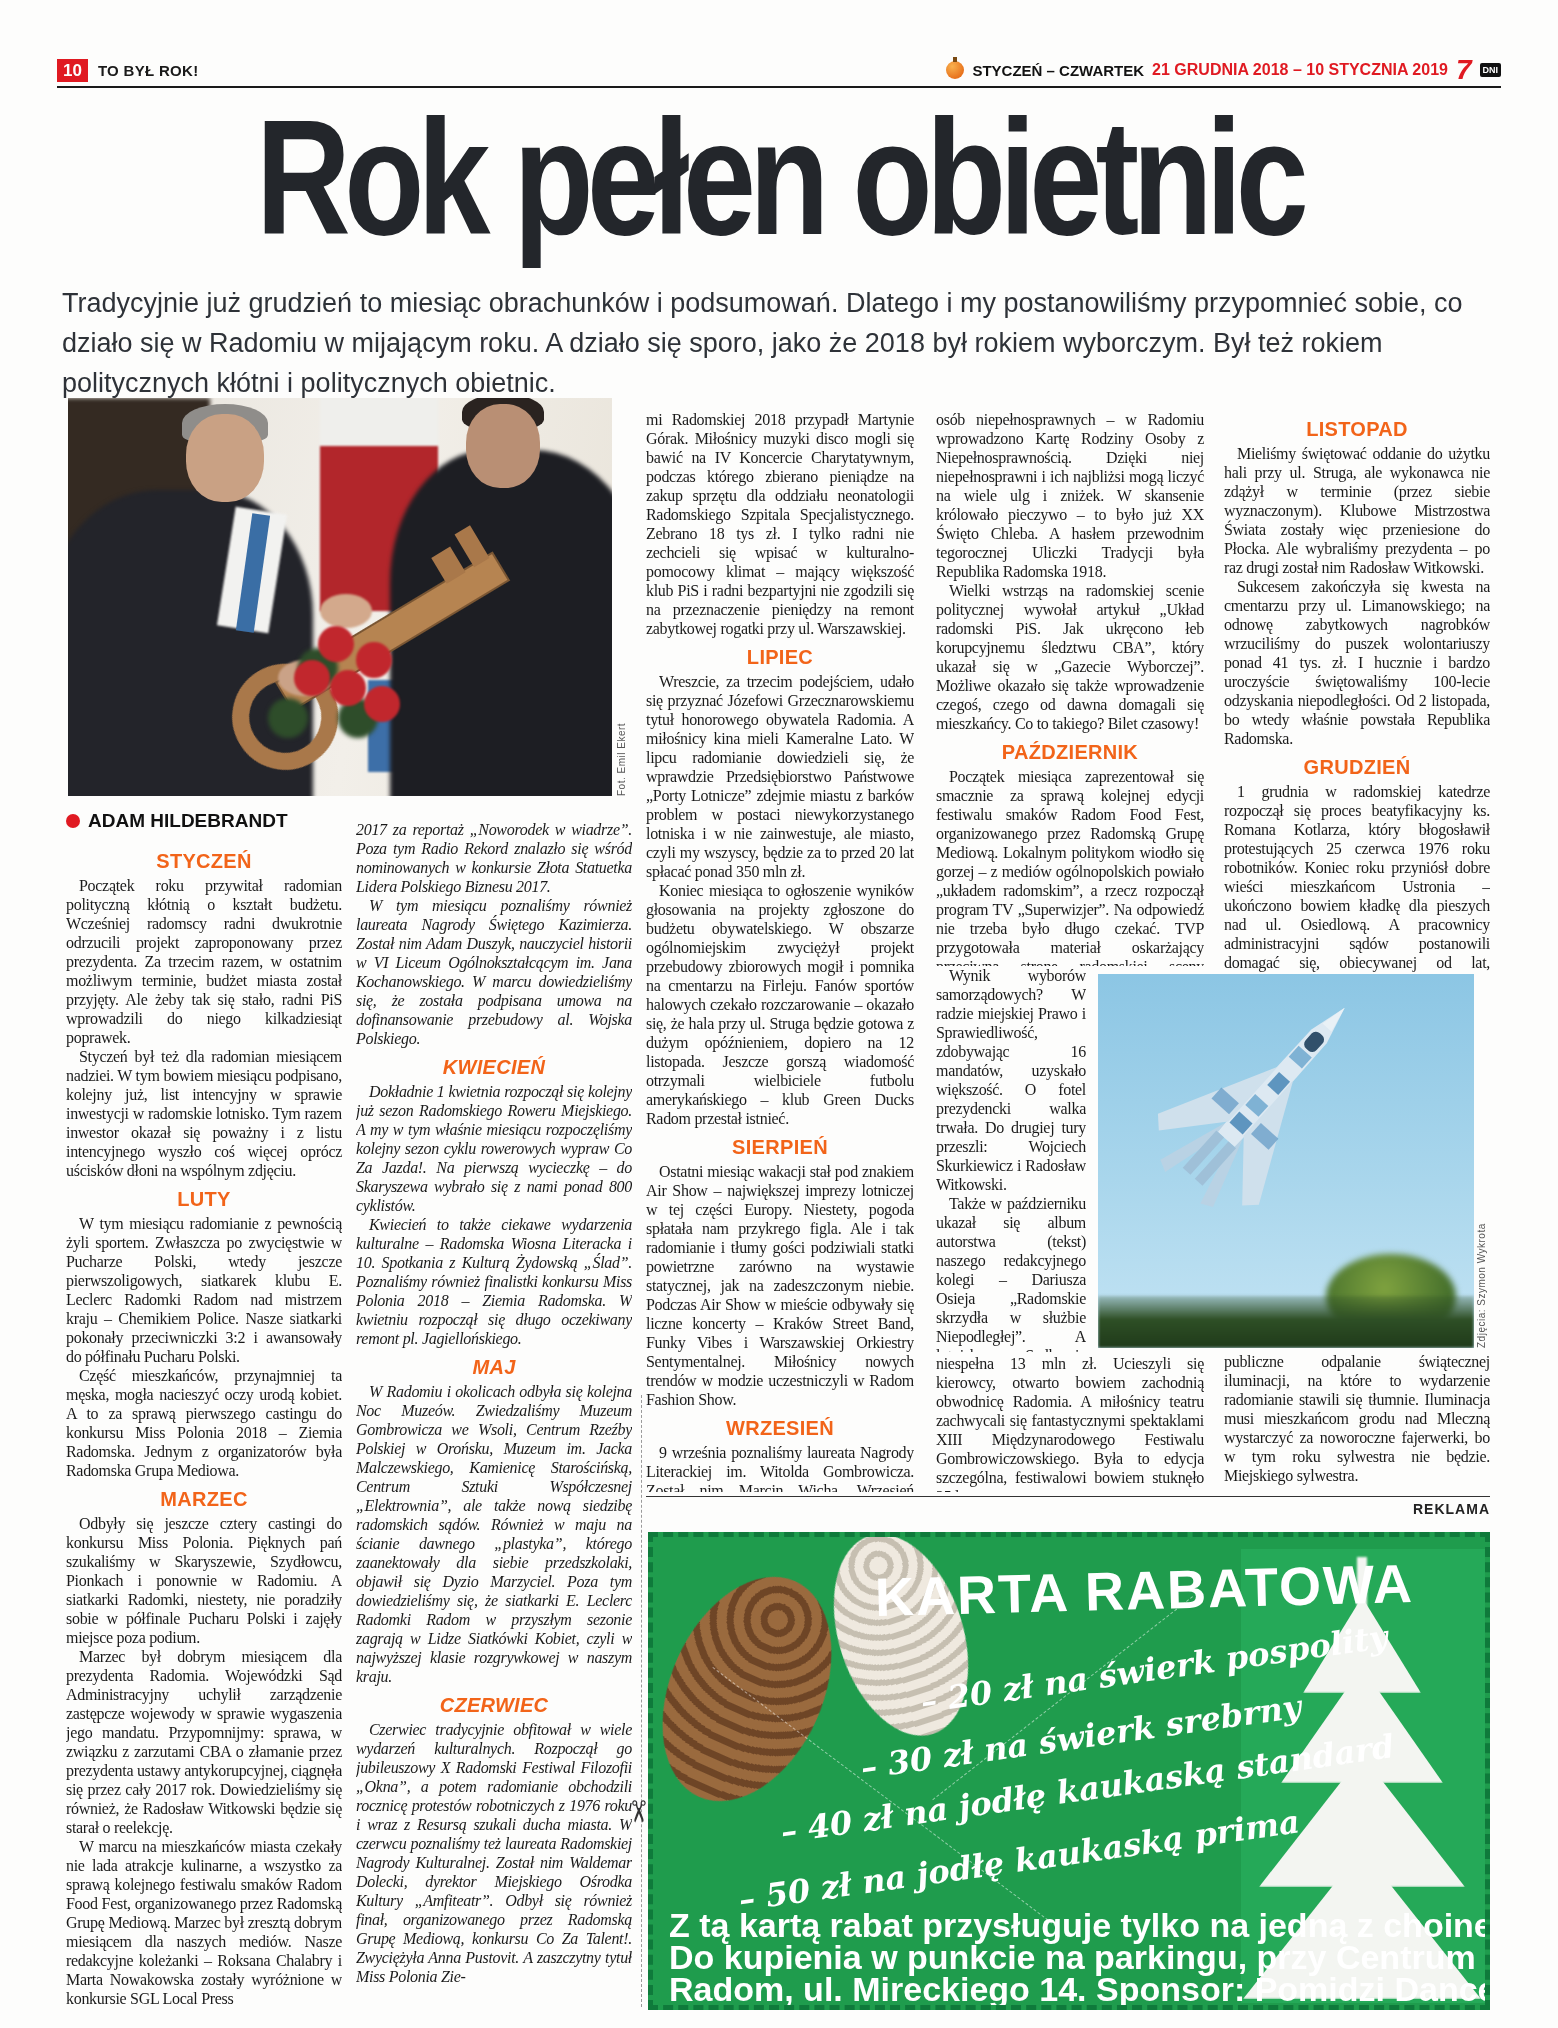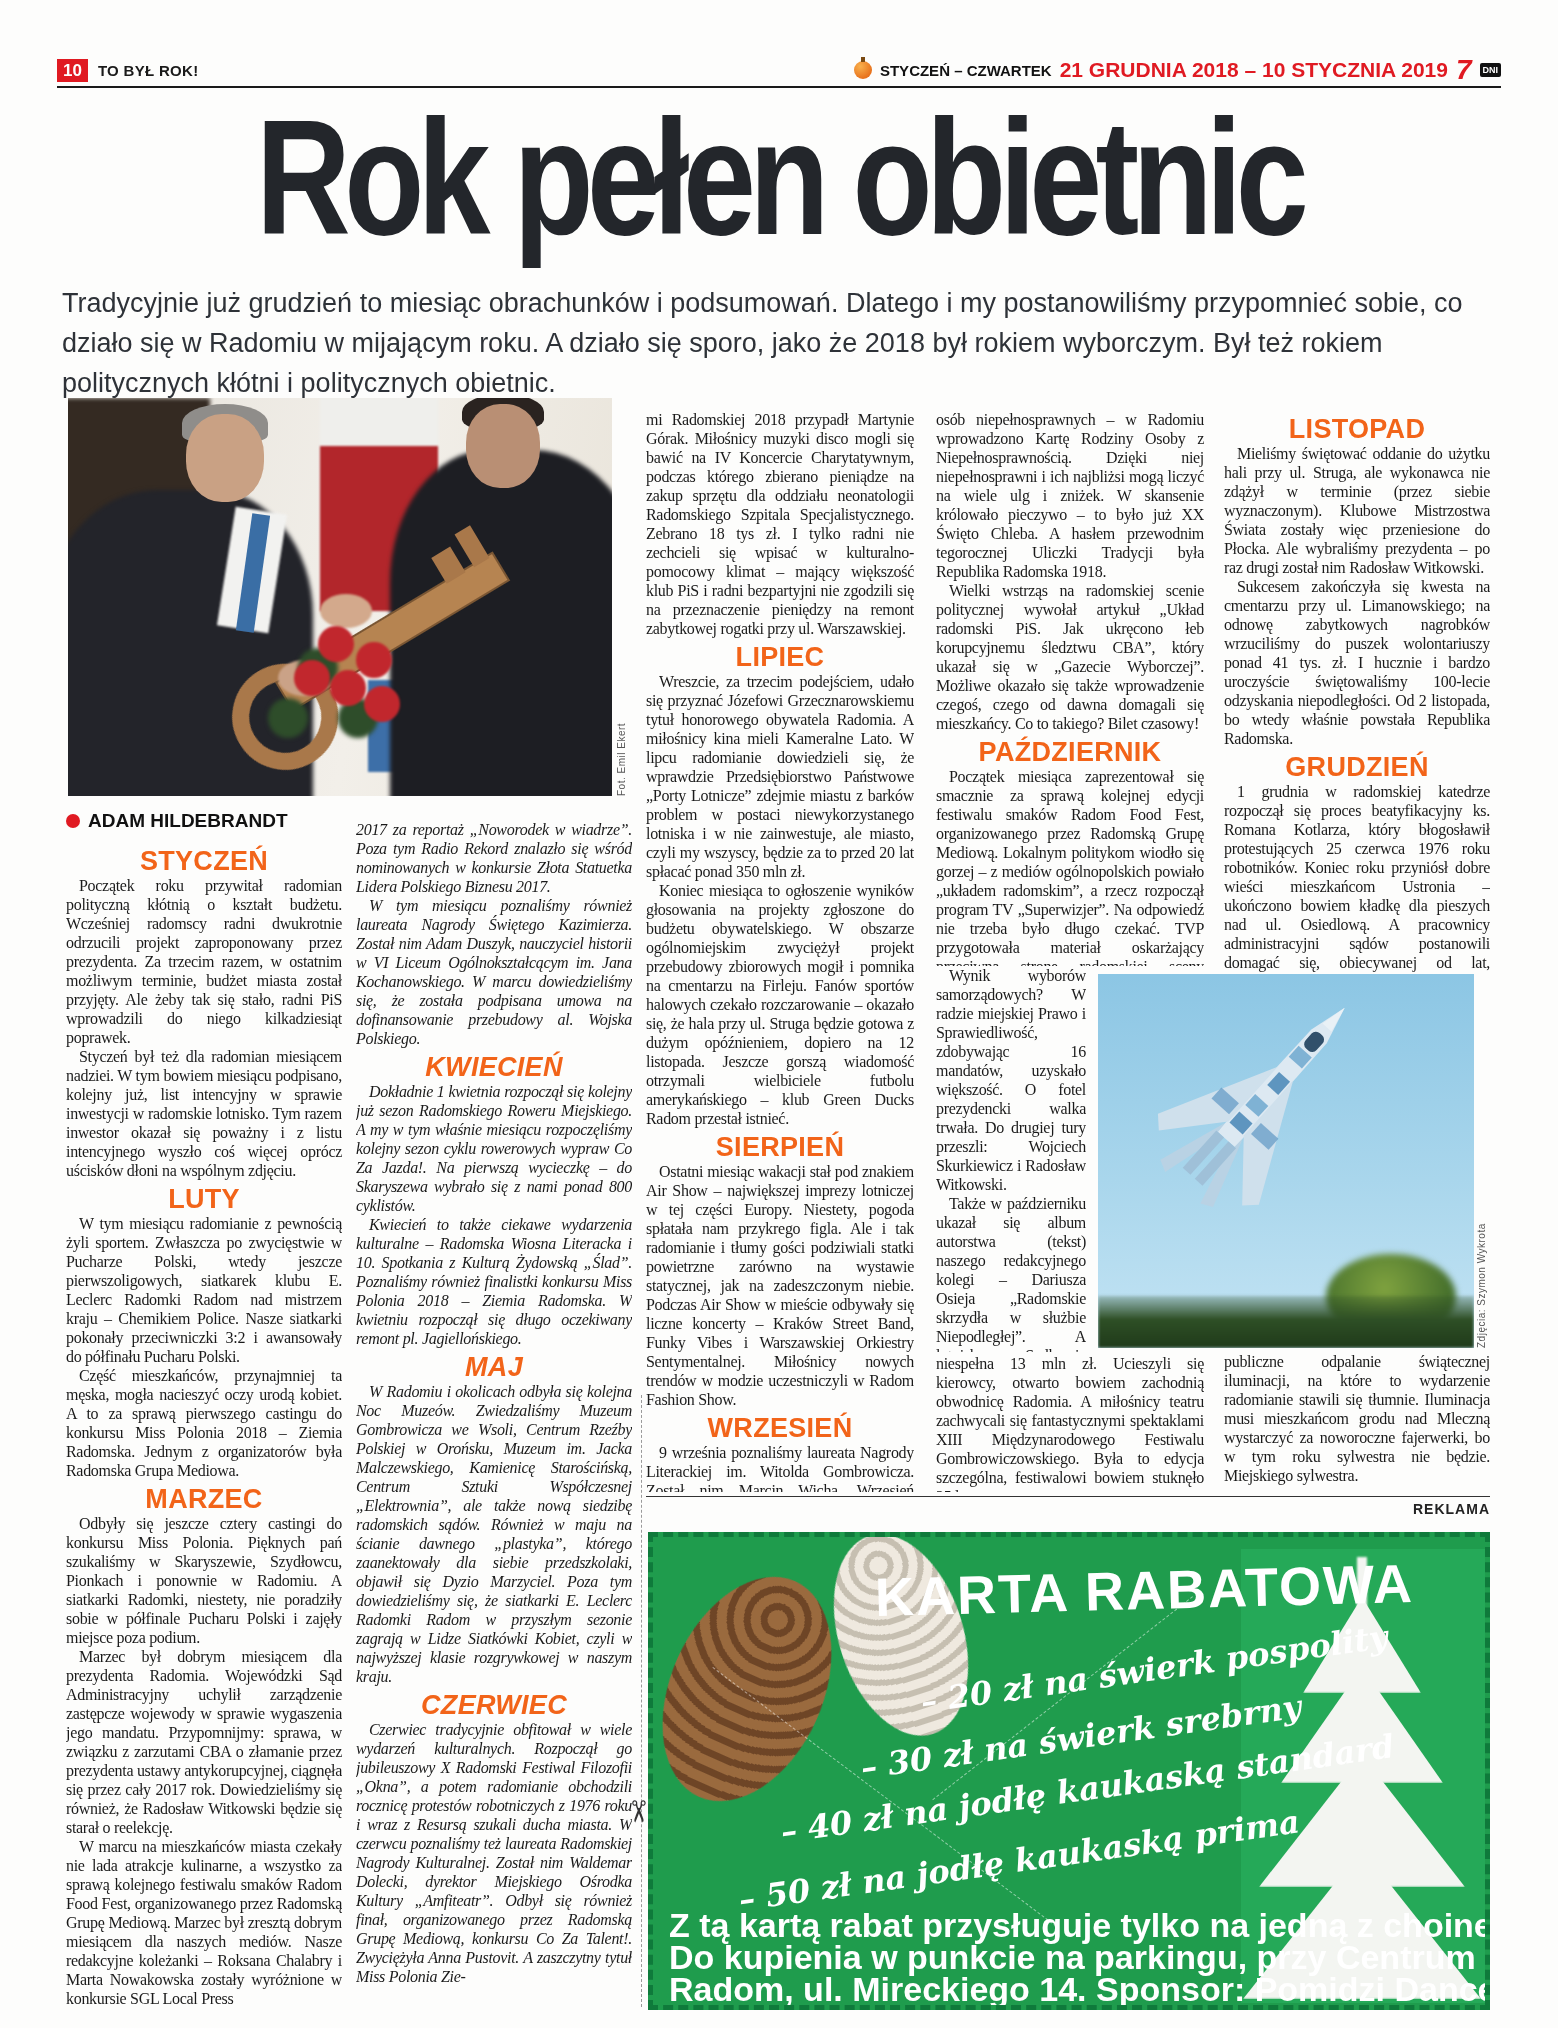--- a/index.html
+++ b/index.html
@@ -9,21 +9,21 @@
   .masthead{position:absolute;left:57px;top:54px;width:1444px;height:32px;
             border-bottom:2px solid #1a1a1a;display:flex;align-items:center;
             font-family:"Liberation Sans",sans-serif;}
   .page-badge{background:#e01a22;color:#fff;font-weight:bold;font-size:17px;
               padding:3px 6px;line-height:1;}
   .section-label{font-weight:bold;font-size:15px;margin-left:10px;letter-spacing:.3px;}
   .masthead-right{margin-left:auto;display:flex;align-items:center;gap:8px;}
   .bauble{width:18px;height:18px;border-radius:50%;background:radial-gradient(circle at 35% 30%,#f9b14e,#e8731d 70%);position:relative;}
   .bauble:before{content:"";position:absolute;left:7px;top:-4px;width:4px;height:5px;background:#7a4a12;}
   .day-label{font-weight:bold;font-size:15px;color:#111;}
-  .date-label{font-weight:bold;font-size:21px;color:#e01a22;}
+  .date-label{font-weight:bold;font-size:16px;color:#e01a22;}
   .logo7{color:#e01a22;font-weight:bold;font-size:28px;font-style:italic;line-height:1;}
   .logoDNI{background:#111;color:#fff;font-weight:bold;font-size:9px;padding:2px 3px;border-radius:2px;}
   
   .headline{position:absolute;left:0;top:84px;width:100%;text-align:center;
             font-family:"Liberation Sans",sans-serif;font-weight:bold;font-size:138px;
             letter-spacing:-7px;color:#23262b;transform:scale(.95,1.18);transform-origin:center top;
             white-space:nowrap;}
   .lead{position:absolute;left:62px;top:256px;width:1436px;
         font-family:"Liberation Sans",sans-serif;font-size:27px;line-height:40px;color:#2e3238;}
   
@@ -55,21 +55,21 @@
             writing-mode:vertical-rl;transform:rotate(180deg);letter-spacing:.5px;}
   
   .byline{position:absolute;left:66px;top:810px;display:flex;align-items:center;gap:8px;
           font-family:"Liberation Sans",sans-serif;font-weight:bold;font-size:19px;color:#111;}
   .byline .dot{width:14px;height:14px;border-radius:50%;background:#e01a22;}
   
   .col{position:absolute;overflow:hidden;font-size:16px;line-height:19px;letter-spacing:-.3px;
        text-align:justify;}
   .col p{margin:0;text-indent:13px;}
   .col p.noindent{text-indent:0;}
-  .month{font-family:"Liberation Sans",sans-serif;font-weight:bold;font-size:27px;color:#f26419;
+  .month{font-family:"Liberation Sans",sans-serif;font-weight:bold;font-size:20px;color:#f26419;
          text-align:center;text-indent:0;margin:10px 0 5px;letter-spacing:.3px;}
   .col1{left:66px;top:842px;width:276px;height:1182px;}
   .col2{left:356px;top:820px;width:276px;height:1204px;font-style:italic;}
   .col3{left:646px;top:410px;width:268px;height:1082px;}
   .col4a{left:936px;top:410px;width:268px;height:556px;}
   .col4n{left:936px;top:966px;width:150px;height:386px;}
   .col4w{left:936px;top:1354px;width:268px;height:138px;}
   .col5a{left:1224px;top:410px;width:266px;height:562px;}
   .col5b{left:1224px;top:1352px;width:266px;height:140px;}
   

